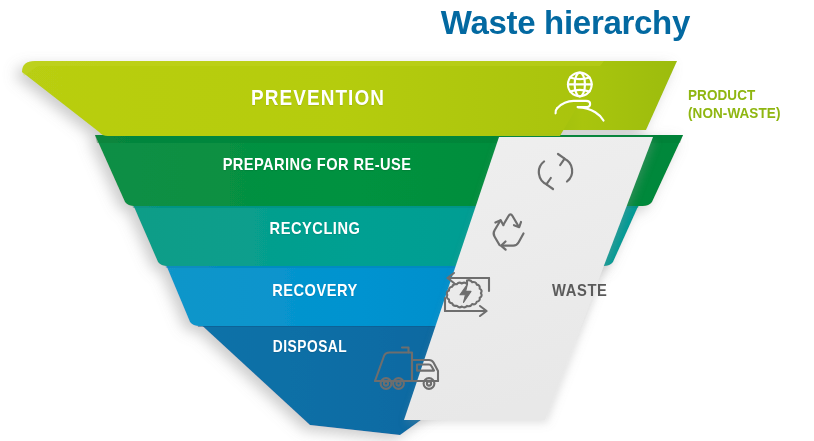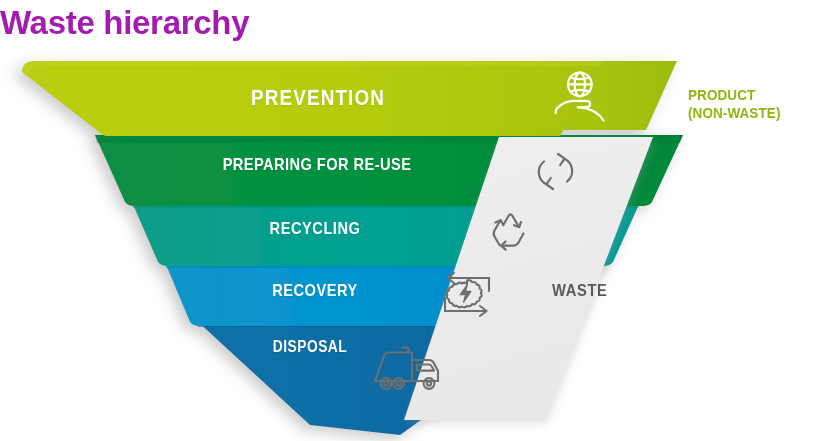--- a/index.html
+++ b/index.html
@@ -14,25 +14,25 @@
     position: relative;
     width: 814px;
     height: 441px;
     background: #ffffff;
   }
   
   #title {
     position: absolute;
     left: 0; top: 4px;
     width: 690px;
-    text-align: left;
+    text-align: right;
     font-size: 33px;
     font-weight: bold;
     letter-spacing: -0.3px;
-    color: #a21caf;
+    color: #0369a1;
     font-family: "Liberation Sans", sans-serif;
     white-space: nowrap;
   }
   
   #diagram {
     position: absolute;
     left: 0; top: 0;
     width: 814px; height: 441px;
   }
   

